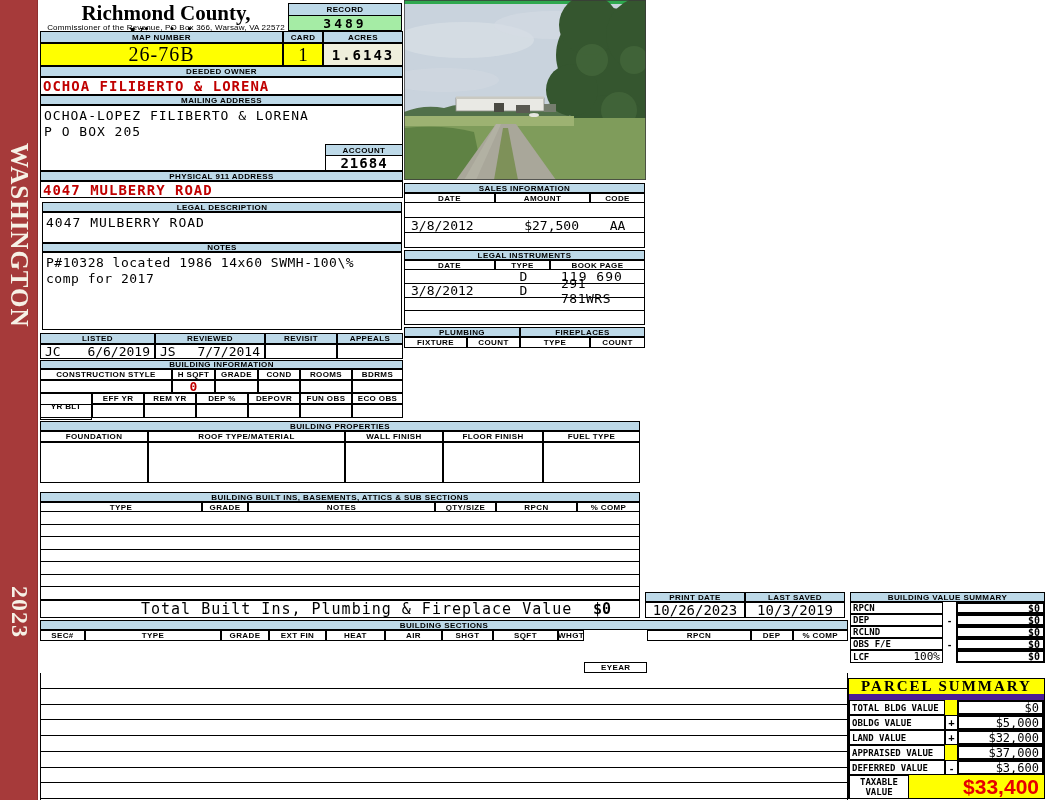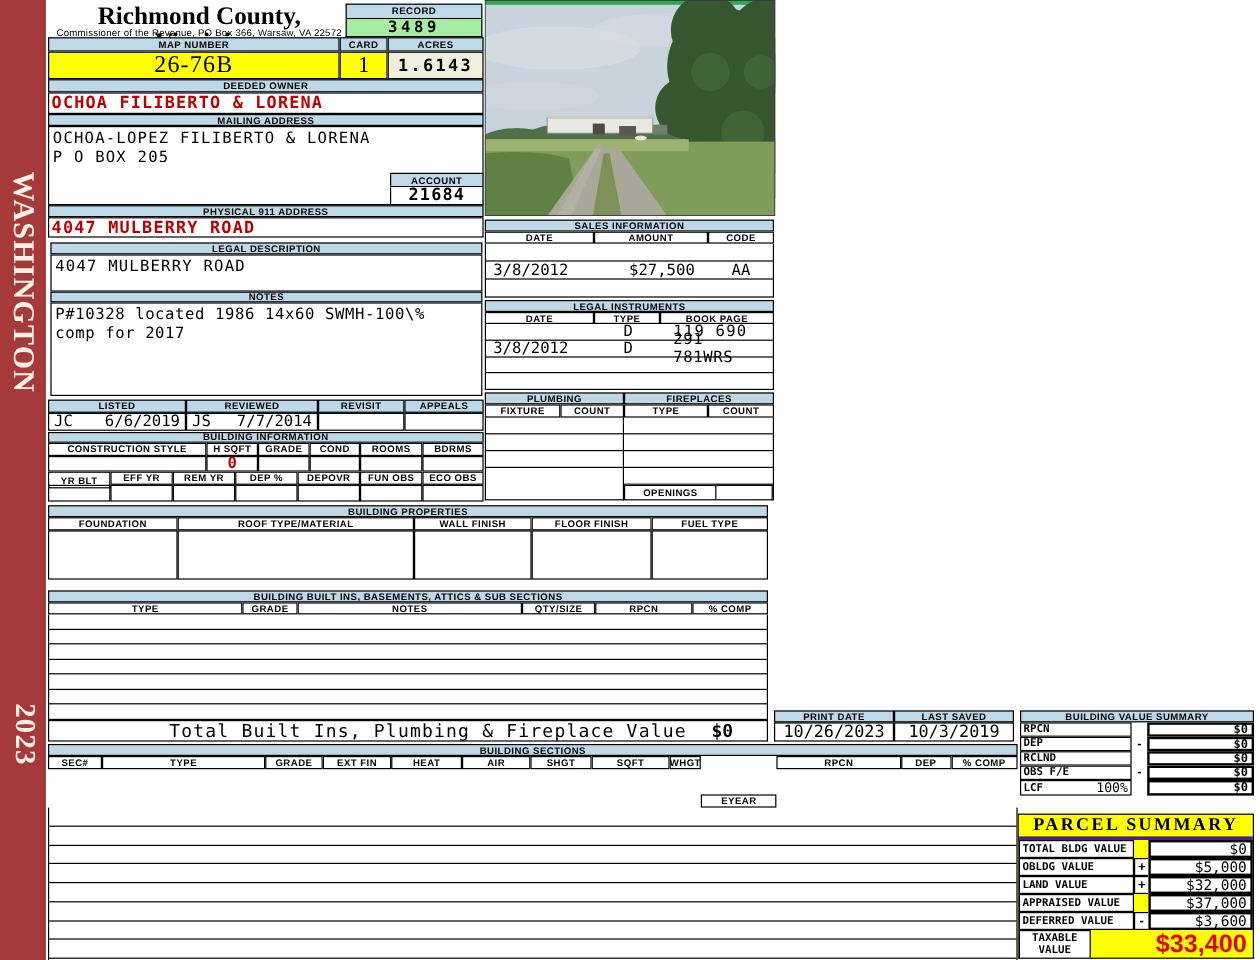--- a/index.html
+++ b/index.html
@@ -139,21 +139,21 @@
 </div>
 <div class="abs row" style="left:40px;top:380px;width:363px;height:13px;">
   <div class="vcell" style="width:132px;"></div>
   <div class="vcell center mono redtxt" style="width:43px;font-size:13px;">0</div>
   <div class="vcell" style="width:43px;"></div>
   <div class="vcell" style="width:42px;"></div>
   <div class="vcell" style="width:52px;"></div>
   <div class="vcell" style="width:51px;"></div>
 </div>
 <div class="abs row" style="left:40px;top:393px;width:363px;">
-  <div class="whd" style="width:52px;height:14px;">YR BLT</div>
+  <div class="whd" style="width:52px;height:27px;">YR BLT</div>
   <div class="whd" style="width:52px;height:11px;">EFF YR</div>
   <div class="whd" style="width:52px;height:11px;">REM YR</div>
   <div class="whd" style="width:52px;height:11px;">DEP %</div>
   <div class="whd" style="width:52px;height:11px;">DEPOVR</div>
   <div class="whd" style="width:52px;height:11px;">FUN OBS</div>
   <div class="whd" style="width:51px;height:11px;">ECO OBS</div>
 </div>
 <div class="abs row" style="left:40px;top:404px;width:363px;height:14px;">
   <div class="vcell" style="width:52px;"></div>
   <div class="vcell" style="width:52px;"></div>
@@ -259,38 +259,20 @@
   <div class="row">
     <div class="bar" style="width:116px;height:10px;">PLUMBING</div>
     <div class="bar" style="width:125px;height:10px;">FIREPLACES</div>
   </div>
   <div class="row">
     <div class="whd" style="width:63px;height:11px;">FIXTURE</div>
     <div class="whd" style="width:53px;height:11px;">COUNT</div>
     <div class="whd" style="width:70px;height:11px;">TYPE</div>
     <div class="whd" style="width:55px;height:11px;">COUNT</div>
   </div>
-  <div class="row">
-    <div style="width:116px;border-left:1px solid #000;border-right:1px solid #000;border-bottom:1px solid #000;">
-      <div class="erow" style="height:14px;"></div>
-      <div class="erow" style="height:14px;"></div>
-      <div class="erow" style="height:14px;"></div>
-      <div style="height:14px;"></div>
-    </div>
-    <div style="width:125px;border-right:1px solid #000;">
-      <div class="erow" style="height:14px;"></div>
-      <div class="erow" style="height:14px;"></div>
-      <div class="erow" style="height:14px;"></div>
-      <div class="erow" style="height:14px;"></div>
-      <div class="row" style="height:13px;">
-        <div class="whd" style="width:78px;height:13px;">OPENINGS</div>
-        <div style="width:47px;border:1px solid #000;border-left:none;"></div>
-      </div>
-    </div>
-  </div>
 </div>
 
 <div class="abs" style="left:40px;top:421px;width:600px;">
   <div class="bar" style="height:10px;">BUILDING PROPERTIES</div>
   <div class="row">
     <div class="whd" style="width:108px;height:11px;">FOUNDATION</div>
     <div class="whd" style="width:197px;height:11px;">ROOF TYPE/MATERIAL</div>
     <div class="whd" style="width:98px;height:11px;">WALL FINISH</div>
     <div class="whd" style="width:100px;height:11px;">FLOOR FINISH</div>
     <div class="whd" style="width:97px;height:11px;">FUEL TYPE</div>
@@ -399,21 +381,21 @@
     <div class="bvs-label mono" style="width:93px;justify-content:space-between;padding-right:2px;">
       <span>LCF</span>
       <span class="mono" style="font-size:11px;font-weight:normal;">100%</span>
     </div>
     <div class="opcell" style="width:13px;"></div>
     <div class="thickval mono" style="flex:1;font-size:10px;">$0</div>
   </div>
 </div>
 
 <div class="abs" style="left:848px;top:678px;width:197px;height:121px;border:1px solid #000;background:var(--yellow);">
-  <div style="height:21px;display:flex;align-items:center;justify-content:center;border-bottom:3px solid #4c1d95;font-family:'Liberation Serif',serif;font-weight:bold;font-size:15px;letter-spacing:2px;">PARCEL SUMMARY</div>
+  <div style="height:21px;display:flex;align-items:center;justify-content:center;border-bottom:6px solid #4c1d95;font-family:'Liberation Serif',serif;font-weight:bold;font-size:15px;letter-spacing:2px;">PARCEL SUMMARY</div>
 
   <div class="row" style="height:15px;">
     <div class="bvs-label mono" style="width:96px;">TOTAL BLDG VALUE</div>
     <div class="opcell" style="width:12px;"></div>
     <div class="thickval mono" style="flex:1;font-size:12px;font-weight:normal;">$0</div>
   </div>
   <div class="row" style="height:15px;">
     <div class="bvs-label mono" style="width:96px;">OBLDG VALUE</div>
     <div class="opcell" style="width:12px;background:#fff;border:1px solid #000;border-right:none;">+</div>
     <div class="thickval mono" style="flex:1;font-size:12px;font-weight:normal;">$5,000</div>

